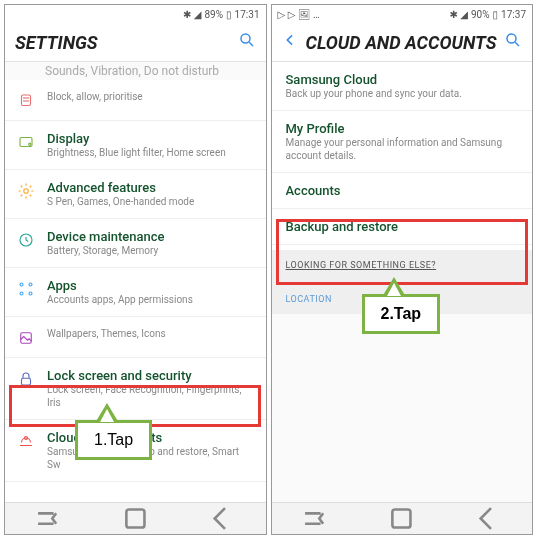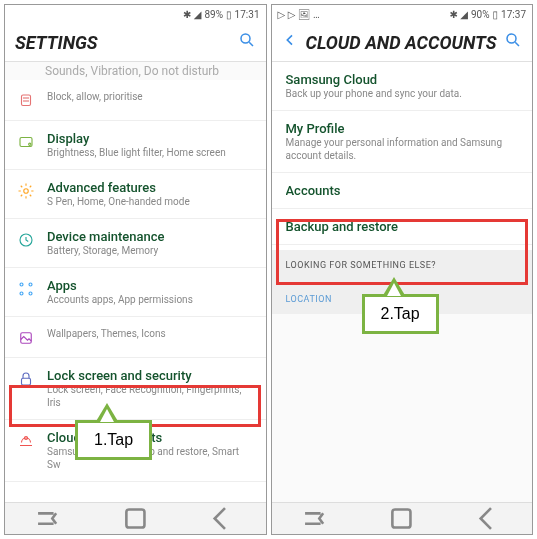--- a/index.html
+++ b/index.html
@@ -78,21 +78,21 @@
       </div>
       <div class="item">
         <span class="icon" style="stroke:#ffa726">
           <svg viewBox="0 0 24 24" stroke-width="1.5" fill="none">
             <circle cx="12" cy="12" r="3"></circle>
             <path d="M12 2v3M12 19v3M2 12h3M19 12h3M5 5l2 2M17 17l2 2M5 19l2-2M17 7l2-2"></path>
           </svg>
         </span>
         <span class="texts">
           <div class="title">Advanced features</div>
-          <div class="sub">S Pen, Home, One-handed mode</div>
+          <div class="sub">S Pen, Games, One-handed mode</div>
         </span>
       </div>
       <div class="item">
         <span class="icon" style="stroke:#26a69a">
           <svg viewBox="0 0 24 24" stroke-width="1.5" fill="none">
             <circle cx="12" cy="12" r="8"></circle>
             <path d="M12 8v4l3 2"></path>
           </svg>
         </span>
         <span class="texts">
@@ -221,21 +221,21 @@
           <div class="title">Backup and restore</div>
         </span>
       </div>
       <div class="item noicon">
         <span class="texts">
           <div class="title">Smart Switch</div>
         </span>
       </div>
     </div>
   <div class="section">
-    <div style="margin-bottom:24px;">LOOKING FOR SOMETHING ELSE?</div>
+    <div style="margin-bottom:24px;text-decoration:underline;">LOOKING FOR SOMETHING ELSE?</div>
     <div class="link">LOCATION</div>
   </div>
   <div style="flex:1"></div>
   <div class="navbar">
     <div>
         <svg width="18" height="18" viewBox="0 0 24 24" fill="none" stroke="#888" stroke-width="2">
           <path d="M4 8h12 M4 16h12 M18 8l-3 4 3 4"></path>
         </svg>
       </div>
     <div>
@@ -244,17 +244,17 @@
         </svg>
       </div>
     <div>
         <svg width="16" height="16" viewBox="0 0 24 24" fill="none" stroke="#888" stroke-width="2">
           <path d="M14 4l-8 8 8 8"></path>
         </svg>
       </div>
   </div>
 
   <div class="highlight-red" style="left:4px; top:214px; width:252px; height:66px;"></div>
-  <div class="callout" style="left:90px; top:272px;">
+  <div class="callout" style="left:90px; top:272px;font-weight:bold;">
     <div class="callout-tail"></div>
     <div class="callout-box">2.Tap</div>
   </div>
 </div>
 
 </body></html>

